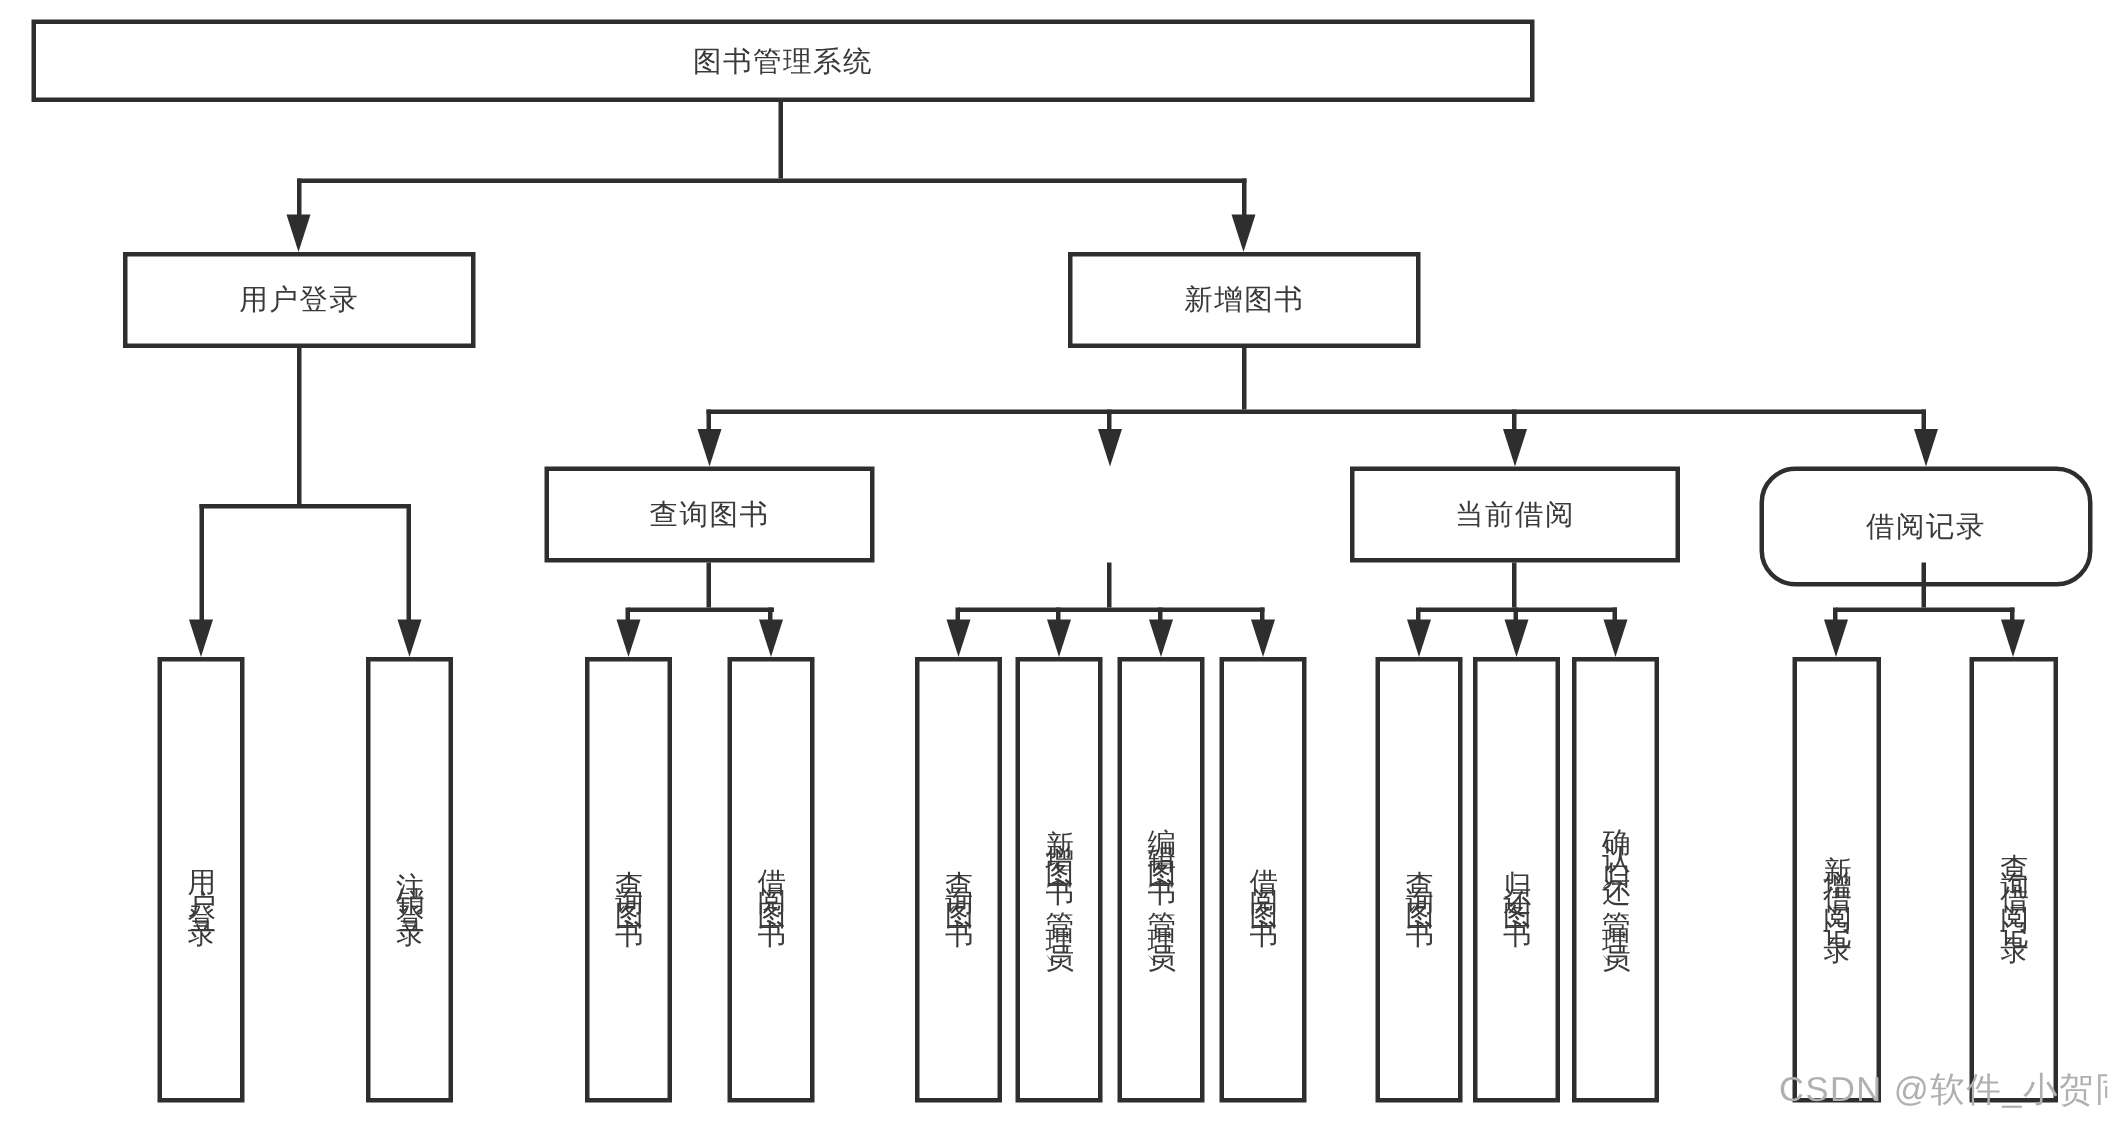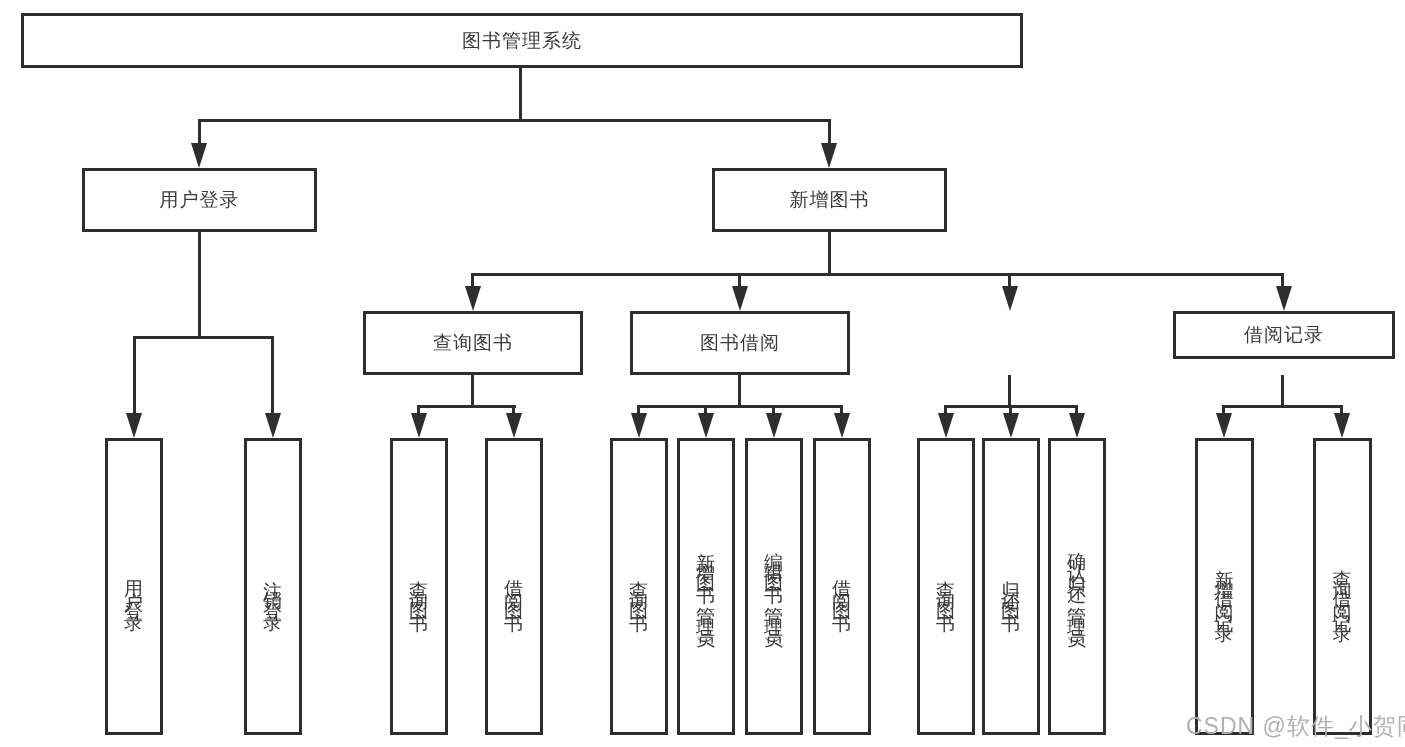--- a/index.html
+++ b/index.html
@@ -94,24 +94,24 @@
   <div class="vline" style="left:738px;top:273px;height:16px;"></div>
   <div class="arrow" style="left:732px;top:286px;"></div>
   <div class="vline" style="left:1008px;top:273px;height:16px;"></div>
   <div class="arrow" style="left:1002px;top:286px;"></div>
   <div class="vline" style="left:1281px;top:273px;height:16px;"></div>
   <div class="arrow" style="left:1276px;top:286px;"></div>
 
   <div class="box" style="left:363px;top:311px;width:220px;height:64px;">
     <span>查询图书</span>
   </div>
-  <div class="box" style="left:630px;top:311px;width:220px;height:64px;">
-    <span>图书借阅</span>
+  <div class="box" style="left:900px;top:311px;width:220px;height:64px;">
+    <span>当前借阅</span>
   </div>
-  <div class="box" style="left:1173px;top:311px;width:222px;height:48px;">
+  <div class="box" style="left:1173px;top:311px;width:222px;height:80px;border-radius:24px;">
     <span>借阅记录</span>
   </div>
 
   <div class="vline" style="left:471px;top:375px;height:30px;"></div>
   <div class="hline" style="left:419px;top:405px;width:97px;"></div>
   <div class="vline" style="left:417px;top:405px;height:12px;"></div>
   <div class="arrow" style="left:411px;top:413px;"></div>
   <div class="vline" style="left:512px;top:405px;height:12px;"></div>
   <div class="arrow" style="left:506px;top:413px;"></div>
 

